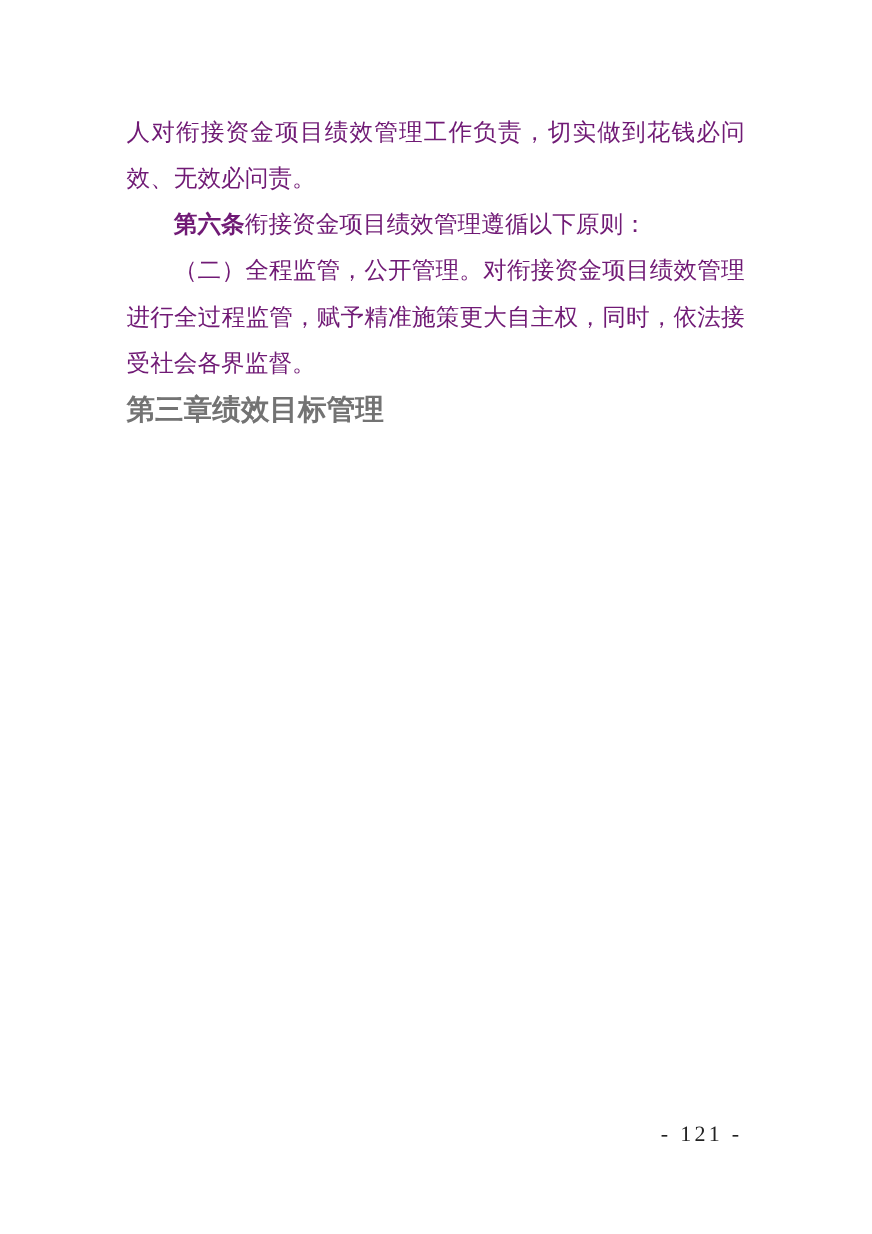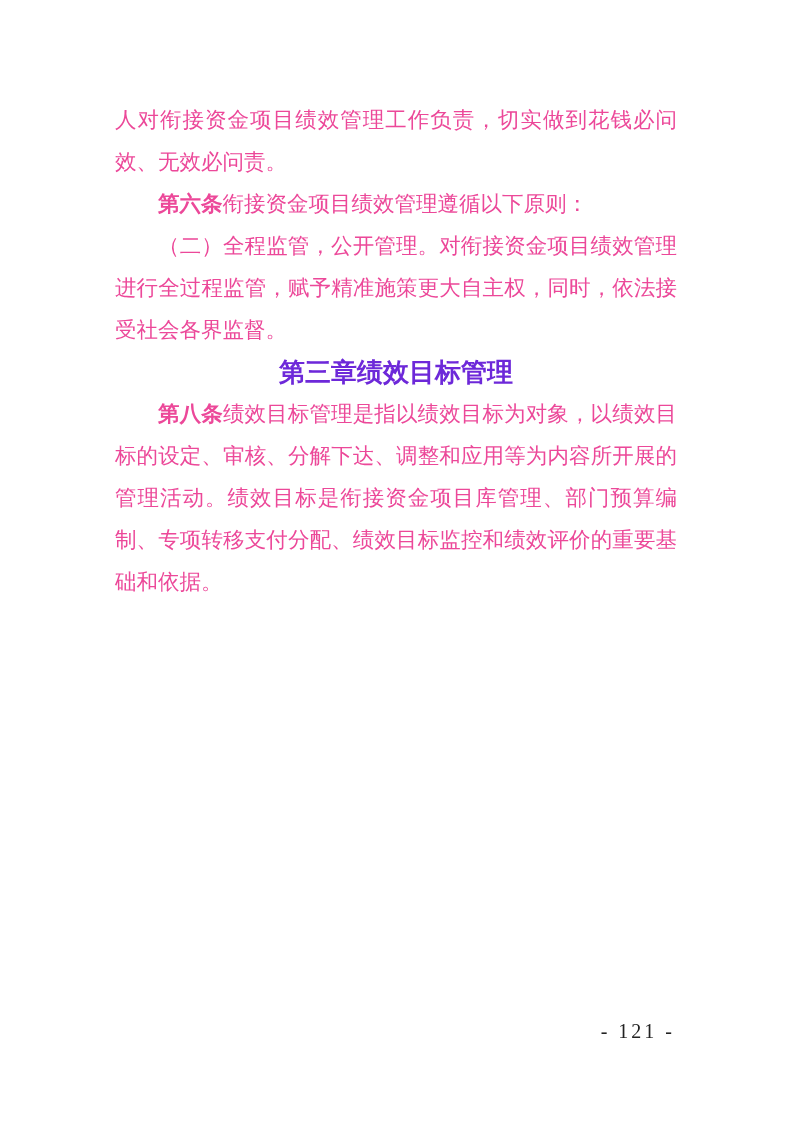--- a/index.html
+++ b/index.html
@@ -18,40 +18,39 @@
   .doc-body {
     position: absolute;
     left: 115px;
     top: 99px;
     width: 562px;
   }
   .para {
     margin: 0;
     font-size: 21.5px;
     line-height: 42px;
-    color: #ec4899;
+    color: #701a75;
     text-align: justify;
     text-align-last: left;
     word-break: break-all;
     letter-spacing: 0;
   }
   .para.indent {
     text-indent: 2em;
   }
   .lead {
     font-weight: 700;
     margin-top: 24px;
   }
   .chapter {
     margin: 0;
     font-size: 26px;
     line-height: 42px;
     font-weight: 700;
-    text-align: center;
-    color: #6d28d9;
+    color: #737373;
     font-family: "Liberation Sans", sans-serif;
   }
   .page-number {
     position: absolute;
     top: 1020px;
     right: 118px;
     font-size: 20px;
     letter-spacing: 3px;
     color: #222222;
     font-family: "Liberation Serif", serif;
@@ -61,16 +60,15 @@
 </style>
 </head>
 <body>
 
 <div class="page">
   <div class="doc-body">
       <p class="para">人对衔接资金项目绩效管理工作负责，切实做到花钱必问效、无效必问责。</p>
       <p class="para indent"><span class="lead">第六条</span>衔接资金项目绩效管理遵循以下原则：</p>
       <p class="para indent">（二）全程监管，公开管理。对衔接资金项目绩效管理进行全过程监管，赋予精准施策更大自主权，同时，依法接受社会各界监督。</p>
       <h2 class="chapter">第三章绩效目标管理</h2>
-      <p class="para indent"><span class="lead">第八条</span>绩效目标管理是指以绩效目标为对象，以绩效目标的设定、审核、分解下达、调整和应用等为内容所开展的管理活动。绩效目标是衔接资金项目库管理、部门预算编制、专项转移支付分配、绩效目标监控和绩效评价的重要基础和依据。</p>
     </div>
   <div class="page-number">- 121 -</div>
 </div>
 
 </body></html>

